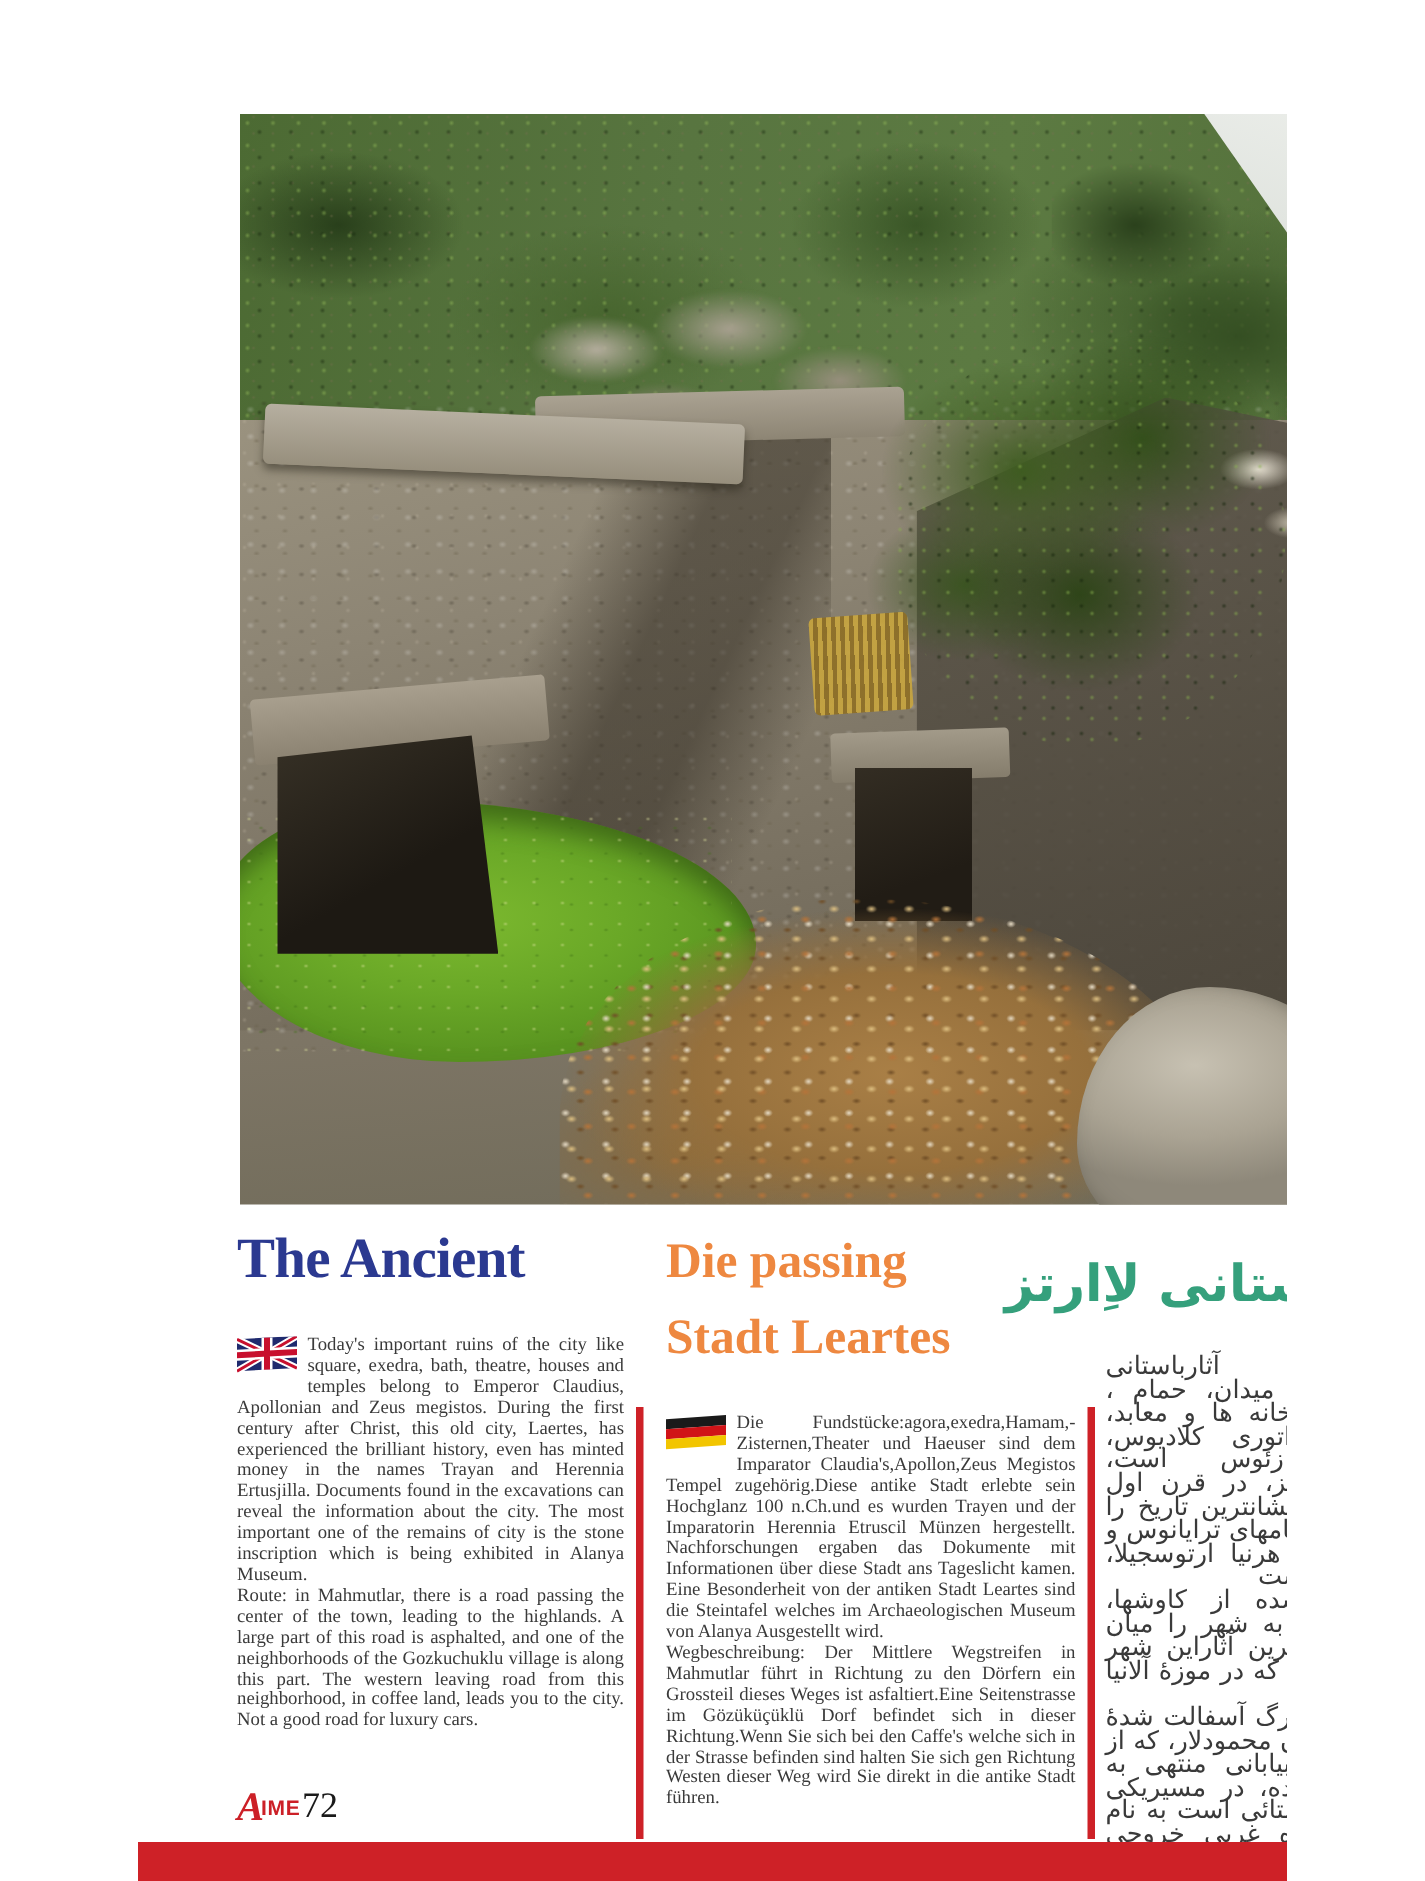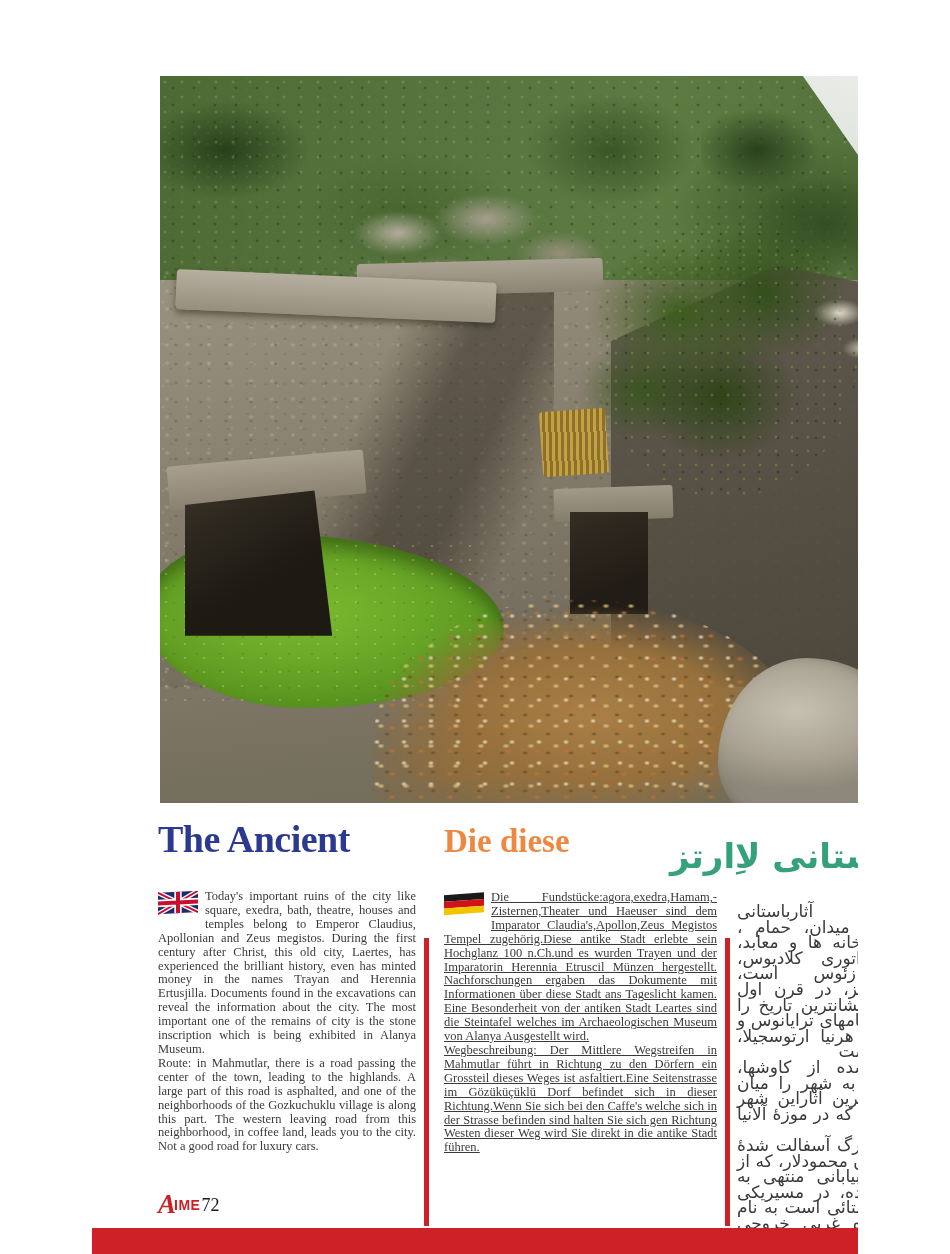--- a/index.html
+++ b/index.html
@@ -196,21 +196,21 @@
   .title-de { color:#ee8840; font-size:33px; line-height:51px; }
   .title-fa {
     color:#35a07c; font-size:34px; line-height:48px;
     font-family:"DejaVu Sans", sans-serif; text-align:right; white-space:nowrap;
     margin-top:16px;
   }
   .body-en, .body-de {
     margin-top:28px; font-size:12.5px; line-height:13.9px;
     color:#3a3a3a; text-align:justify;
   }
-  .body-de { margin-top:24px;text-decoration:underline; }
+  .body-de { margin-top:24px; }
   .body-fa {
     margin-top:24px; font-size:17px; line-height:15.6px;
     color:#3a3a3a; text-align:justify;
     font-family:"DejaVu Sans", sans-serif;
   }
   .body-en p, .body-de p, .body-fa p { margin:0; }
 
   .flag { float:left; width:40px; height:25px; margin:1px 7px 2px 0; }
   .flag-fa { float:right; margin:1px 0 2px 7px; }
 
@@ -223,21 +223,21 @@
   .logo { position:absolute; left:66px; top:1179px; white-space:nowrap; }
   .logo-a {
     color:#cc2027; font-size:27px; font-weight:bold; font-style:italic;
     font-family:"Liberation Serif", serif; letter-spacing:-2px;
   }
   .logo-rest {
     color:#cc2027; font-size:14px; font-weight:bold; letter-spacing:.5px;
     font-family:"Liberation Sans", sans-serif; vertical-align:3px;
   }
   .logo-num {
-    color:#1a1a1a; font-size:18px; font-family:"Liberation Serif", serif;
+    color:#1a1a1a; font-size:24px; font-family:"Liberation Serif", serif;
     vertical-align:2px; margin-left:1px;
   }
 </style>
 </head>
 <body>
 
 <div id="page">
 
   <div class="photo">
     <div class="p-hill"></div>
@@ -283,21 +283,22 @@
             <path d="M30 2 V34 M0 18 H60" stroke="#c8102e" stroke-width="6"></path>
           </g>
         </svg><span>Today's  important ruins of the city like square, exedra, bath, theatre, houses and temples belong to Emperor Claudius, Apollonian and Zeus megistos. During the first century after Christ, this old city, Laertes, has experienced the brilliant history, even has minted money in the names Trayan and Herennia Ertusjilla. Documents found in the excavations can reveal the information about the city. The most important one of the remains of city is the stone inscription which is being exhibited in Alanya Museum.</span>
       </p>
       <p>Route: in Mahmutlar, there is a road passing the center of the town, leading to the highlands. A large part of this road is asphalted, and one of the neighborhoods of the Gozkuchuklu village is along this part. The western leaving road from this neighborhood, in coffee land, leads you to the city. Not a good road for luxury cars.</p>
     </div>
   </section>
 
   <section class="col col-de">
     <h1 class="title title-de">
-      <span style="display:block">Die diese</span>
+      <span style="display:block">Die passing</span>
+      <span style="display:block">Stadt Leartes</span>
     </h1>
     <div class="body-de">
       <p>
         <svg class="flag" viewBox="0 0 60 36" aria-hidden="true">
           <g transform="skewY(-4)">
             <rect x="0" y="4" width="60" height="10" fill="#1a1a1a"></rect>
             <rect x="0" y="14" width="60" height="10" fill="#d01317"></rect>
             <rect x="0" y="24" width="60" height="10" fill="#f2c500"></rect>
           </g>
         </svg><span>Die Fundstücke:agora,exedra,Hamam,- Zisternen,Theater und Haeuser sind dem Imparator Claudia's,Apollon,Zeus Megistos Tempel zugehörig.Diese antike Stadt erlebte sein Hochglanz 100 n.Ch.und es wurden Trayen und der Imparatorin Herennia Etruscil Münzen hergestellt. Nachforschungen ergaben das Dokumente mit Informationen über diese Stadt ans Tageslicht kamen. Eine Besonderheit von der antiken Stadt Leartes sind die Steintafel welches im Archaeologischen Museum von Alanya Ausgestellt wird.</span>

